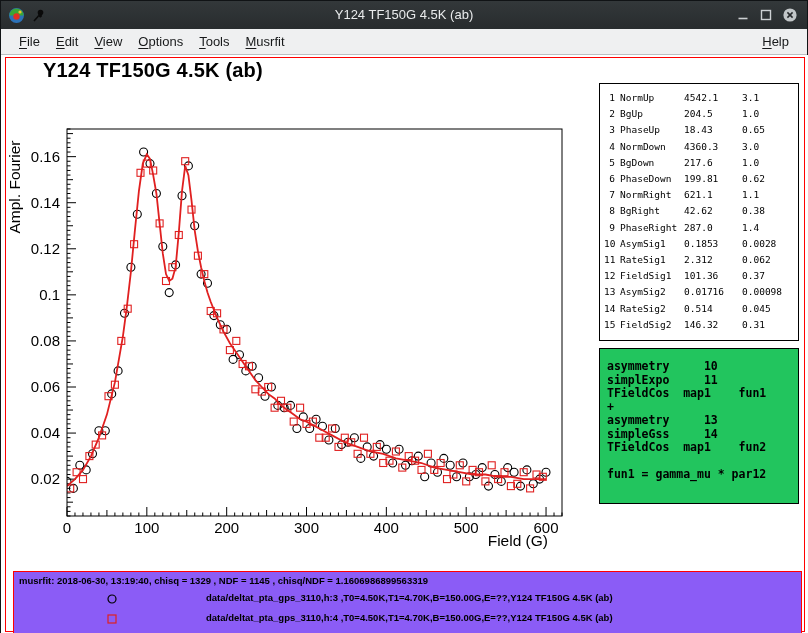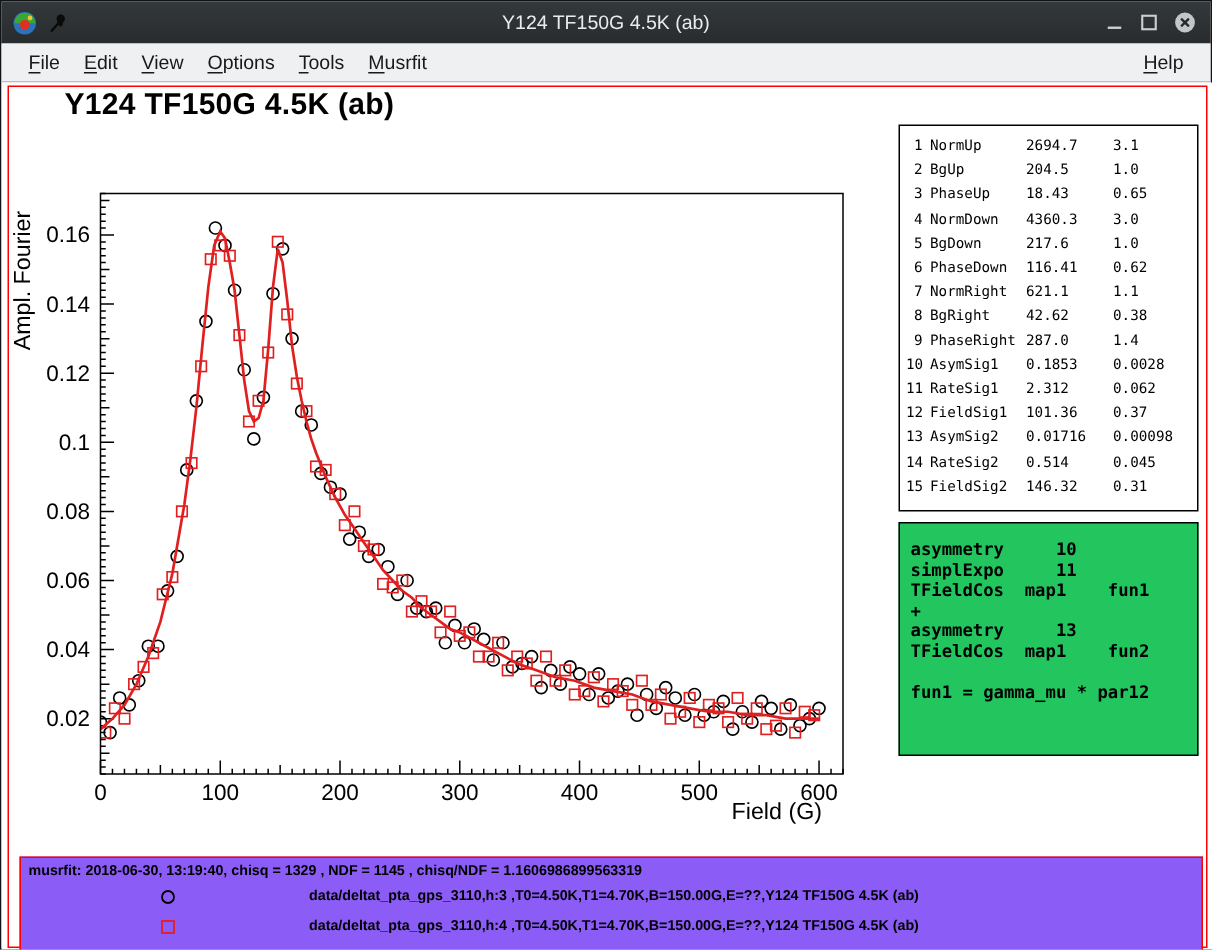--- a/index.html
+++ b/index.html
@@ -424,21 +424,21 @@
         <rect x="64" y="72" width="495" height="387" fill="none" stroke="#000" stroke-width="1"></rect>
         <text x="545" y="489" text-anchor="end" class="axis-title">Field (G)</text>
         <text transform="translate(17,130) rotate(-90)" text-anchor="middle" class="axis-title">Ampl. Fourier</text>
       </svg>
 
     <div class="param-box">
       <div id="param-list">
           <div class="prow">
             <span class="pno">1</span>
             <span class="pname">NormUp</span>
-            <span class="pval">2694.7</span>
+            <span class="pval">4542.1</span>
             <span class="perr">3.1</span>
           </div>
           <div class="prow">
             <span class="pno">2</span>
             <span class="pname">BgUp</span>
             <span class="pval">204.5</span>
             <span class="perr">1.0</span>
           </div>
           <div class="prow">
             <span class="pno">3</span>
@@ -454,21 +454,21 @@
           </div>
           <div class="prow">
             <span class="pno">5</span>
             <span class="pname">BgDown</span>
             <span class="pval">217.6</span>
             <span class="perr">1.0</span>
           </div>
           <div class="prow">
             <span class="pno">6</span>
             <span class="pname">PhaseDown</span>
-            <span class="pval">116.41</span>
+            <span class="pval">199.81</span>
             <span class="perr">0.62</span>
           </div>
           <div class="prow">
             <span class="pno">7</span>
             <span class="pname">NormRight</span>
             <span class="pval">621.1</span>
             <span class="perr">1.1</span>
           </div>
           <div class="prow">
             <span class="pno">8</span>
@@ -520,20 +520,21 @@
           </div>
         </div>
     </div>
 
     <div class="theory-box" id="theory-list">
         <div class="tline">asymmetry     10</div>
         <div class="tline">simplExpo     11</div>
         <div class="tline">TFieldCos  map1    fun1</div>
         <div class="tline">+</div>
         <div class="tline">asymmetry     13</div>
+        <div class="tline">simpleGss     14</div>
         <div class="tline">TFieldCos  map1    fun2</div>
         <div class="tline">&nbsp;</div>
         <div class="tline">fun1 = gamma_mu * par12</div>
       </div>
 
     <div class="footer-strip">
       <div class="stats">musrfit: 2018-06-30, 13:19:40, chisq = 1329 , NDF = 1145 , chisq/NDF = 1.1606986899563319</div>
       <div id="legend">
           <div class="legend-row" style="top: 16px;">
             <span class="lg-marker"><svg width="12" height="12" viewBox="0 0 12 12">

